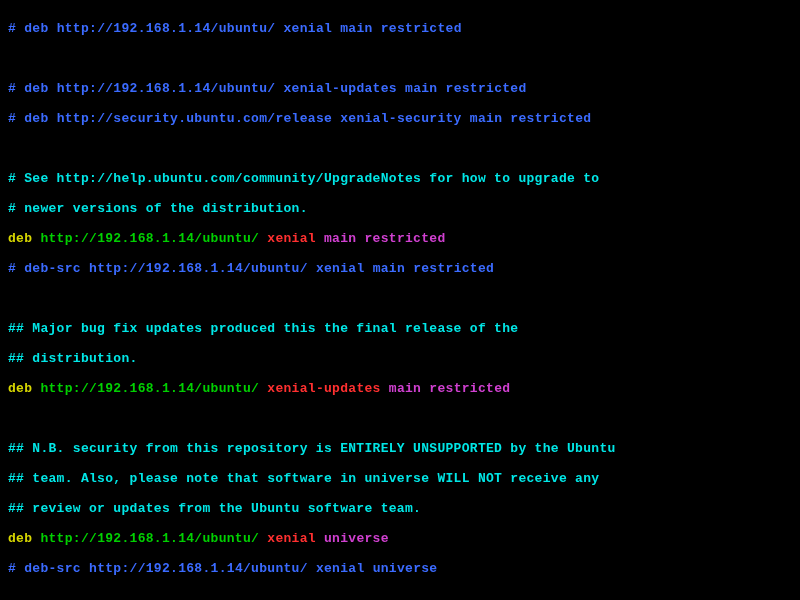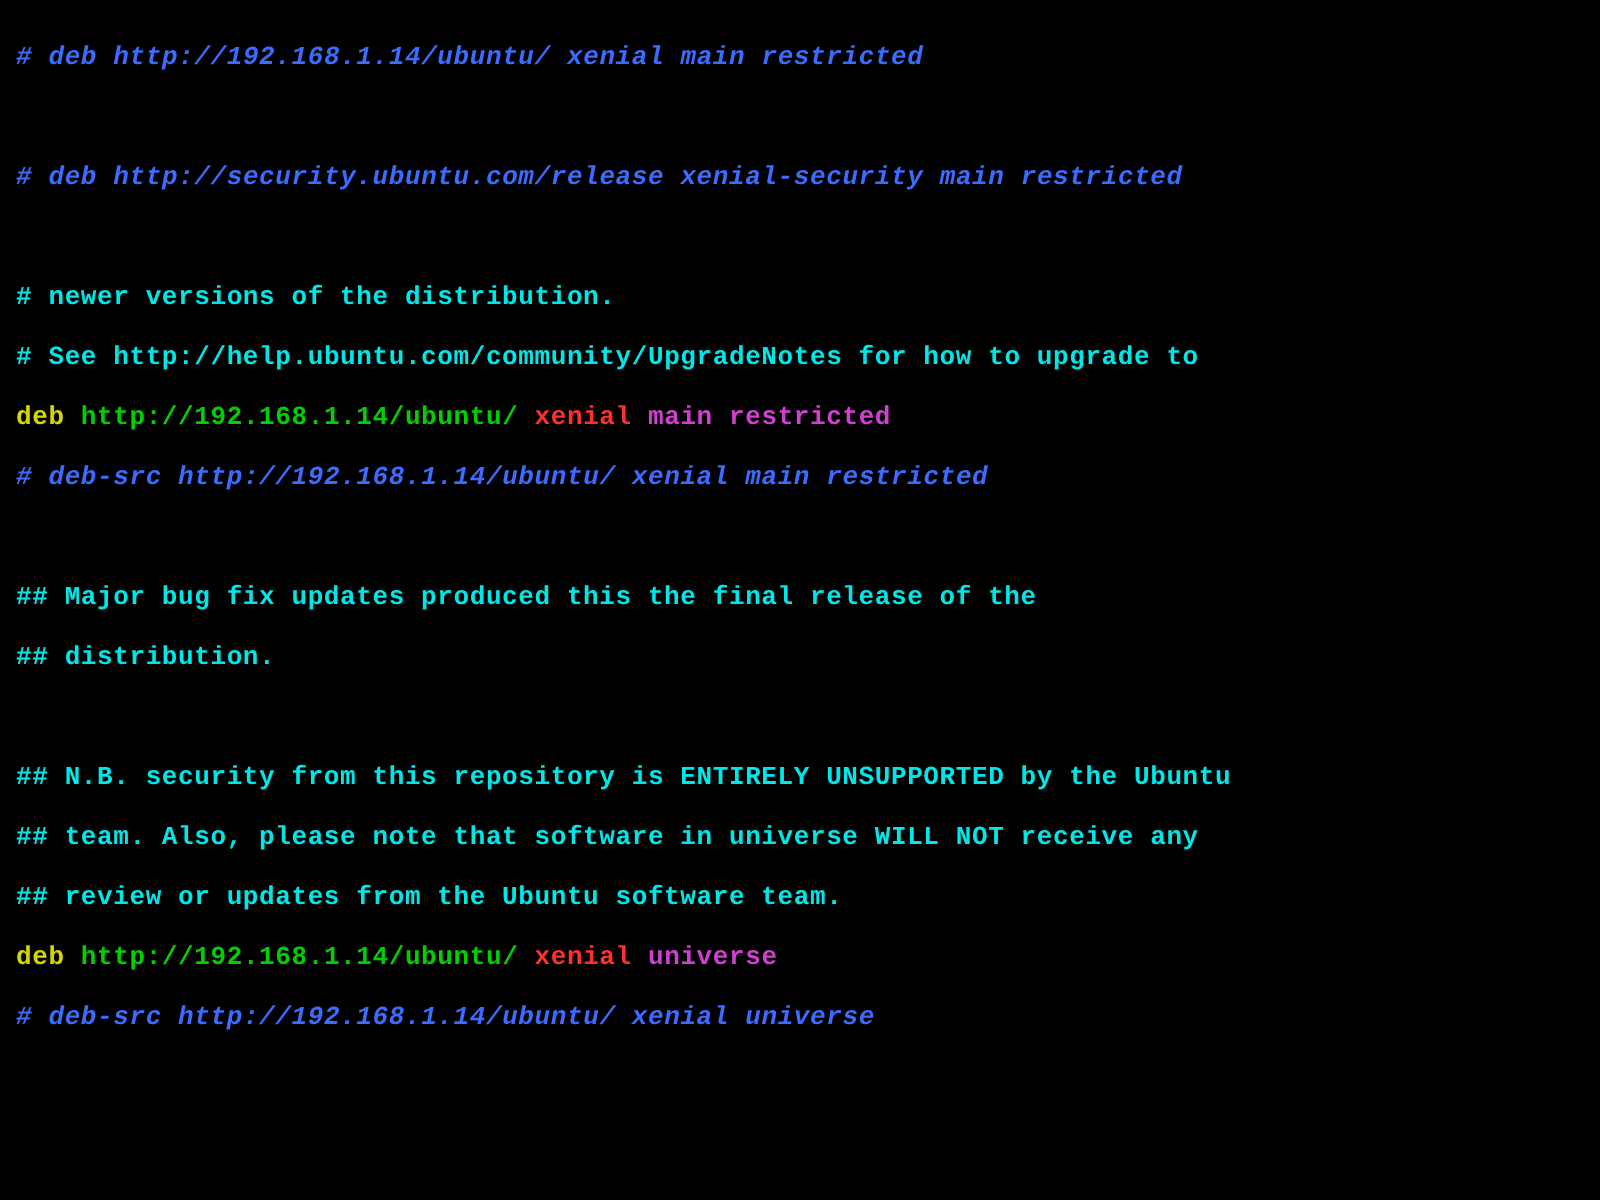--- a/index.html
+++ b/index.html
@@ -14,42 +14,44 @@
     font-weight: bold;
     letter-spacing: 0.3px;
   }
   #term {
     padding: 6px 8px 0 8px;
     white-space: pre;
     color: #aaa;
   }
   .line { height: 15px; }
   .blank { height: 15px; }
-  .c-blue   { color: #3b6bff; font-style: italic; }
+  .c-blue   { color: #3b6bff; }
   .c-cyan   { color: #00e7e7; }
   .c-yellow { color: #d7d700; }
   .c-green  { color: #00d000; }
   .c-red    { color: #ff3030; }
   .c-mag    { color: #d040d0; }
 </style>
 </head>
 <body>
 
 <div id="term">
 <div class="line"><span class="c-blue"><span>#</span> <span>deb</span> <span>http://</span><span>192.168.1.14</span><span>/ubuntu/</span> <span>xenial</span> <span>main</span> <span>restricted</span></span></div>
 <div class="blank"></div>
+<div class="line"><span class="c-blue"><span>#</span> <span>deb</span> <span>http://</span><span>192.168.1.14</span><span>/ubuntu/</span> <span>xenial-updates</span> <span>main</span> <span>restricted</span></span></div>
 <div class="line"><span class="c-blue"><span>#</span> <span>deb</span> <span>http://</span><span>security.ubuntu.com/release</span> <span>xenial-security</span> <span>main</span> <span>restricted</span></span></div>
 <div class="blank"></div>
+<div class="line"><span class="c-cyan"><span>#</span> <span>See http://help.ubuntu.com/community/UpgradeNotes for how to upgrade to</span></span></div>
 <div class="line"><span class="c-cyan"><span>#</span> <span>newer versions of the distribution.</span></span></div>
-<div class="line"><span class="c-cyan"><span>#</span> <span>See http://help.ubuntu.com/community/UpgradeNotes for how to upgrade to</span></span></div>
 <div class="line"><span class="c-yellow">deb</span> <span class="c-green"><span>http://</span><span>192.168.1.14</span><span>/ubuntu/</span></span> <span class="c-red">xenial</span> <span class="c-mag"><span>main</span> <span>restricted</span></span></div>
 <div class="line"><span class="c-blue"><span>#</span> <span>deb-src</span> <span>http://</span><span>192.168.1.14</span><span>/ubuntu/</span> <span>xenial</span> <span>main</span> <span>restricted</span></span></div>
 <div class="blank"></div>
 <div class="line"><span class="c-cyan"><span>##</span> <span>Major bug fix updates produced this the final release of the</span></span></div>
 <div class="line"><span class="c-cyan"><span>##</span> <span>distribution.</span></span></div>
+<div class="line"><span class="c-yellow">deb</span> <span class="c-green"><span>http://</span><span>192.168.1.14</span><span>/ubuntu/</span></span> <span class="c-red">xenial-updates</span> <span class="c-mag"><span>main</span> <span>restricted</span></span></div>
 <div class="blank"></div>
 <div class="line"><span class="c-cyan"><span>##</span> <span>N.B. security from this repository is ENTIRELY UNSUPPORTED by the Ubuntu</span></span></div>
 <div class="line"><span class="c-cyan"><span>##</span> <span>team. Also, please note that software in universe WILL NOT receive any</span></span></div>
 <div class="line"><span class="c-cyan"><span>##</span> <span>review or updates from the Ubuntu software team.</span></span></div>
 <div class="line"><span class="c-yellow">deb</span> <span class="c-green"><span>http://</span><span>192.168.1.14</span><span>/ubuntu/</span></span> <span class="c-red">xenial</span> <span class="c-mag">universe</span></div>
 <div class="line"><span class="c-blue"><span>#</span> <span>deb-src</span> <span>http://</span><span>192.168.1.14</span><span>/ubuntu/</span> <span>xenial</span> <span>universe</span></span></div>
 
 
 
 

